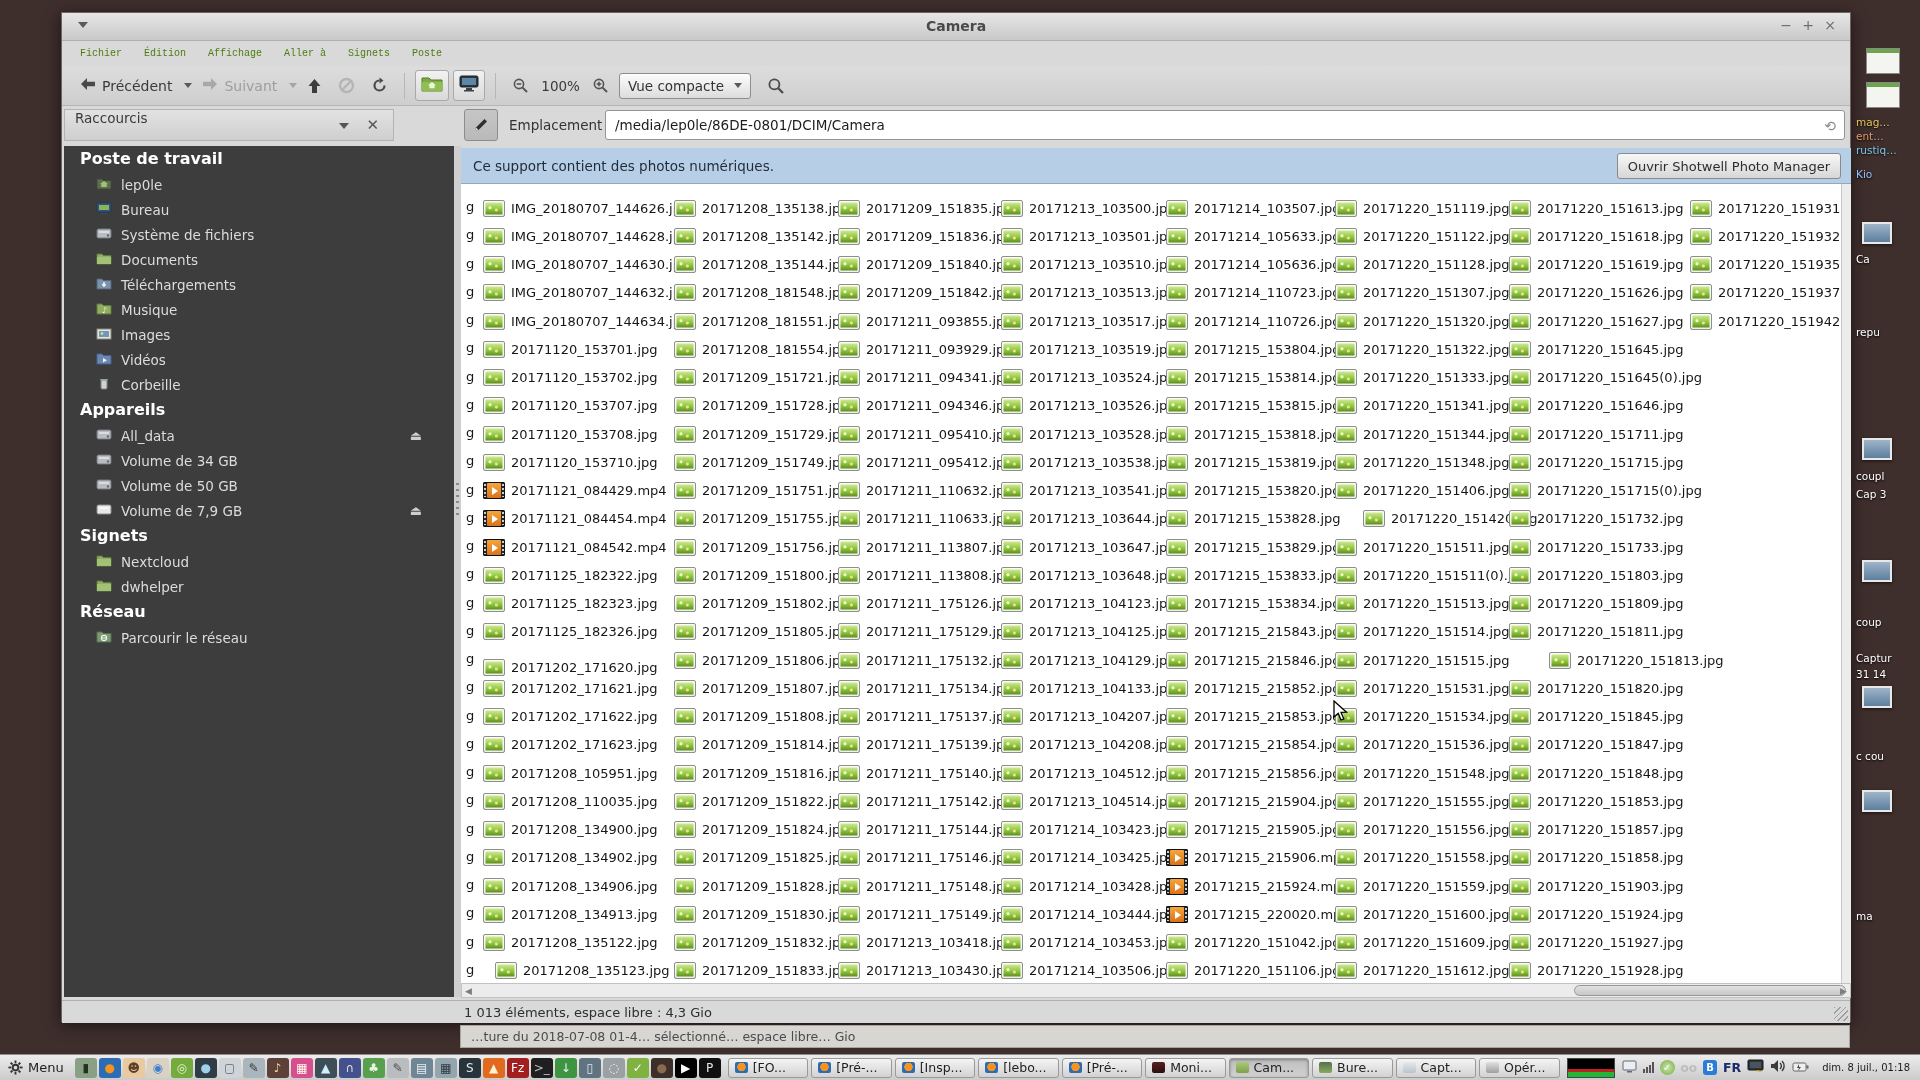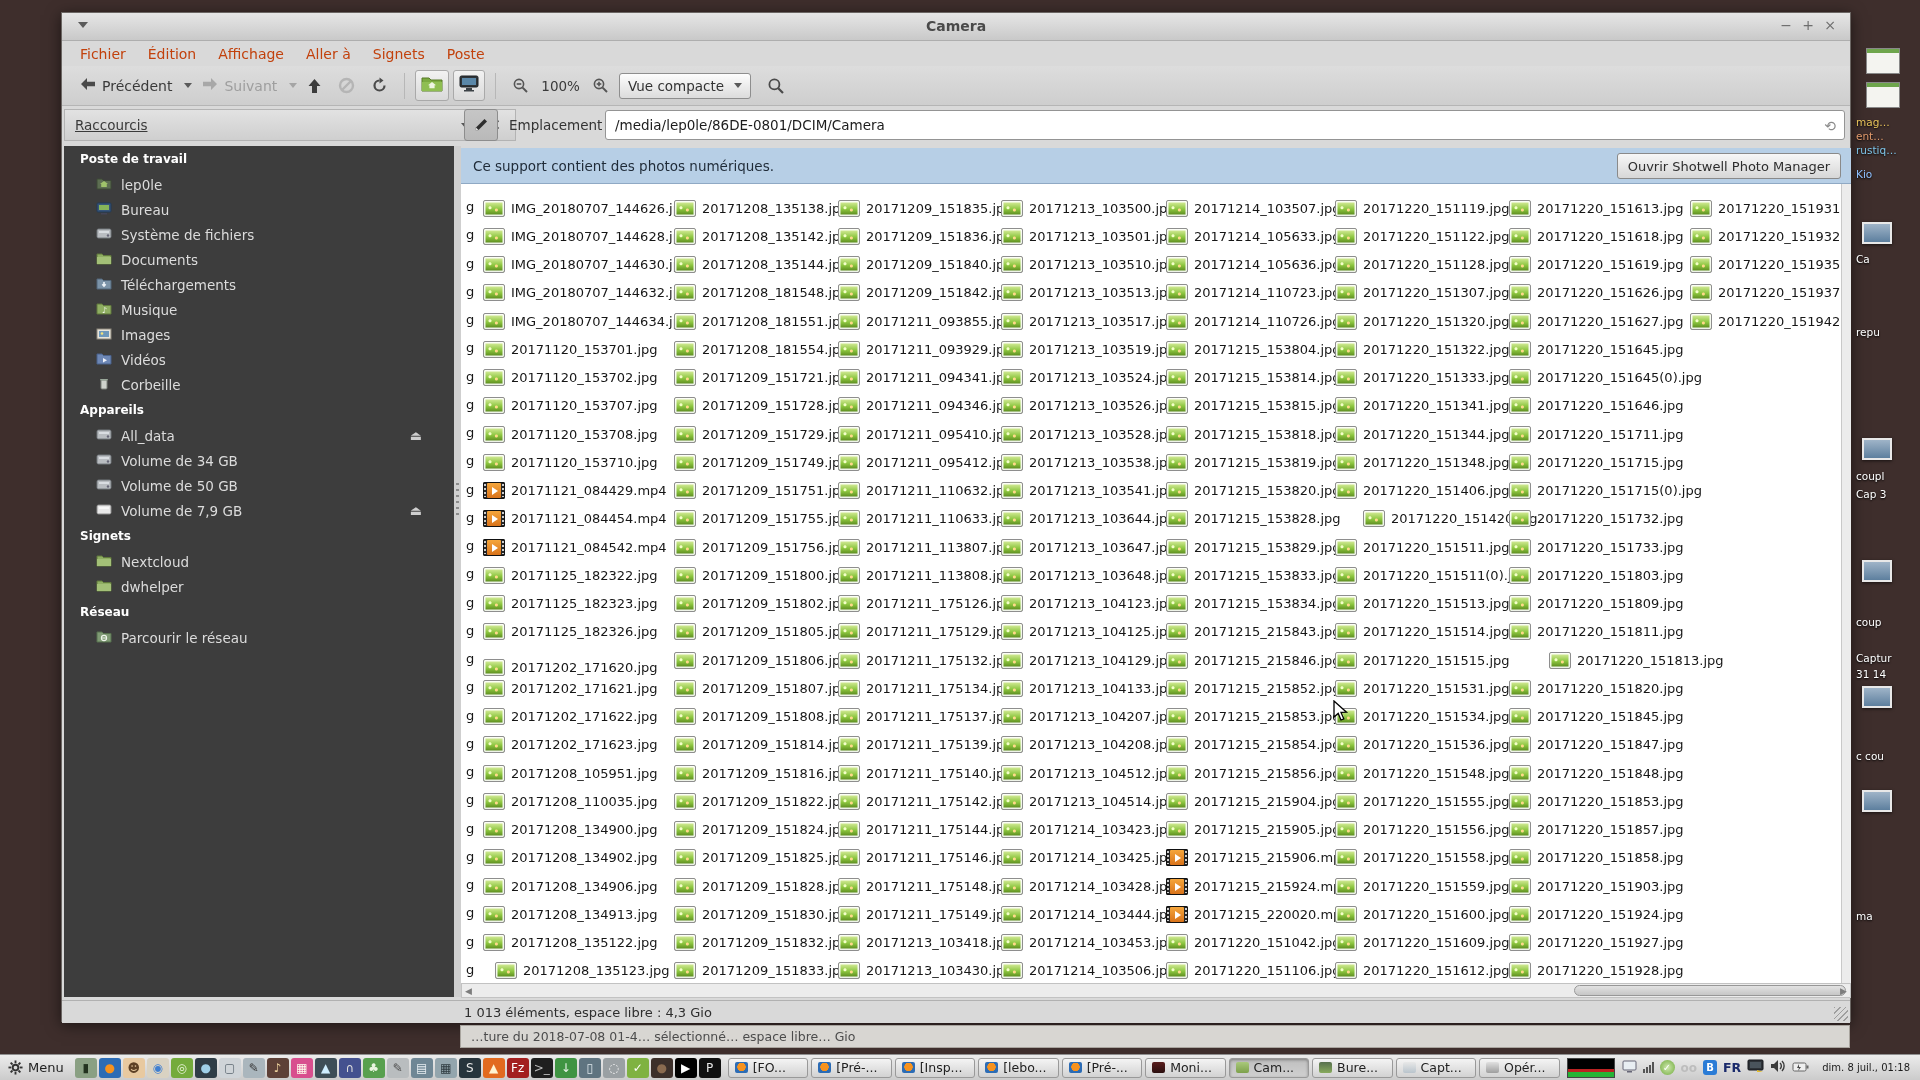--- a/index.html
+++ b/index.html
@@ -9,49 +9,49 @@
   #win{position:absolute;left:61px;top:12px;width:1790px;height:1010px;
     background:#d9d9d9;border:1px solid #6b6663;box-shadow:0 3px 14px rgba(0,0,0,.55);}
   #titlebar{position:absolute;left:0;top:0;width:100%;height:28px;
     background:linear-gradient(#e6e6e6,#c9c9c9);border-bottom:1px solid #aeaeae;}
   #title{position:absolute;width:100%;text-align:center;top:5px;font-size:14px;font-weight:bold;color:#4a4a4a;}
   #win-menu-caret{position:absolute;left:16px;top:9px;width:0;height:0;
     border-left:5px solid transparent;border-right:5px solid transparent;border-top:6px solid #5a5a5a;}
   .winctl{position:absolute;top:4px;font-size:14px;color:#6e6e6e;width:20px;text-align:center;cursor:default;}
   #menubar{position:absolute;left:0;top:28px;width:100%;height:25px;background:#d9d9d9;
     display:flex;align-items:center;padding-left:8px;gap:2px;}
-  .menu-item{font-size:14px;color:#c2410c;padding:2px 10px;}
+  .menu-item{font-size:10px;color:#4d7c0f;padding:2px 10px;font-family:Liberation Mono, monospace;}
   #toolbar{position:absolute;left:0;top:53px;width:100%;height:40px;
     background:linear-gradient(#dddddd,#cecece);border-bottom:1px solid #b5b5b5;
     display:flex;align-items:center;padding-left:12px;gap:4px;}
   .tbtn{display:flex;align-items:center;gap:6px;padding:4px 6px;border-radius:3px;font-size:14px;color:#3a3a3a;}
   .tbtn.disabled{color:#9e9e9e;}
   .tcaret{width:0;height:0;border-left:4px solid transparent;border-right:4px solid transparent;border-top:5px solid #5a5a5a;margin-left:2px;}
   .tcaret.dim{border-top-color:#a5a5a5;}
   .tsep{width:1px;height:26px;background:#b7b7b7;margin:0 6px;}
   .iconbtn{padding:4px 5px;border:1px solid #a9a9a9;border-radius:3px;background:linear-gradient(#f2f2f2,#d9d9d9);}
   #view-combo{display:flex;align-items:center;gap:10px;border:1px solid #8e8e8e;border-radius:3px;
     background:linear-gradient(#fdfdfd,#dcdcdc);padding:4px 8px;font-size:13.5px;color:#333;}
   #zoom-level{font-size:13.5px;color:#3a3a3a;padding:0 2px;}
   
   #locrow{position:absolute;left:0;top:93px;width:100%;height:38px;background:#d9d9d9;}
-  #pane-hdr{position:absolute;left:2px;top:3px;width:452px;height:32px;background:linear-gradient(#e2e2e2,#cfcfcf);
-    border:1px solid #b3b3b3;display:flex;align-items:center;padding:0 10px;font-size:13.5px;color:#3a3a3a;text-decoration:underline;}
+  #pane-hdr{position:absolute;left:2px;top:3px;width:330px;height:32px;background:linear-gradient(#e2e2e2,#cfcfcf);
+    border:1px solid #b3b3b3;display:flex;padding:0 10px;font-size:13.5px;color:#3a3a3a;}
   #pane-caret{position:absolute;right:44px;top:13px;width:0;height:0;border-left:5px solid transparent;border-right:5px solid transparent;border-top:6px solid #555;}
   #pane-close{position:absolute;right:14px;top:6px;font-size:15px;font-weight:bold;color:#555;}
   #edit-loc-btn{position:absolute;left:402px;top:3px;width:34px;height:32px;border:1px solid #8d8d8d;border-radius:3px;
     background:linear-gradient(#c6c6c6,#b9b9b9);display:flex;align-items:center;justify-content:center;}
   #loc-label{position:absolute;left:447px;top:11px;font-size:13.5px;color:#333;}
   #loc-field{position:absolute;left:543px;top:4px;width:1240px;height:30px;background:#ffffff;
     border:1px solid #949494;border-radius:3px;font-size:13.5px;color:#1c1c1c;
     display:flex;align-items:center;padding:0 30px 0 9px;}
   #loc-reload{position:absolute;right:8px;top:7px;font-size:14px;color:#8a8a8a;}
   
   #sidebar{position:absolute;left:2px;top:133px;width:390px;height:851px;background:#3d3d3d;overflow:hidden;}
-  .sb-header{height:26px;line-height:26px;padding-left:16px;color:#ffffff;font-weight:bold;font-size:12px;}
+  .sb-header{height:26px;line-height:26px;padding-left:16px;color:#ffffff;font-weight:bold;font-size:16px;}
   .sb-item{height:25px;display:flex;align-items:center;gap:9px;padding-left:32px;color:#dcdcdc;font-size:13.5px;position:relative;}
   .sb-eject{position:absolute;right:32px;color:#cfcfcf;font-size:13px;}
   #pane-sep{position:absolute;left:392px;top:133px;width:7px;height:851px;background:#cfcfcf;}
   #pane-grip{position:absolute;left:394px;top:470px;width:3px;height:34px;
     background:repeating-linear-gradient(#8a8a8a 0 2px,transparent 2px 6px);}
   
   #infobar{position:absolute;left:399px;top:135px;width:1390px;height:36px;background:#b7cfe6;
     border-bottom:1px solid #8fa9c4;display:flex;align-items:center;padding:0 12px;}
   #infobar-text{font-size:13.5px;color:#1f2b38;}
   #shotwell-btn{position:absolute;right:10px;top:5px;height:26px;border:1px solid #8a8a8a;border-radius:3px;

